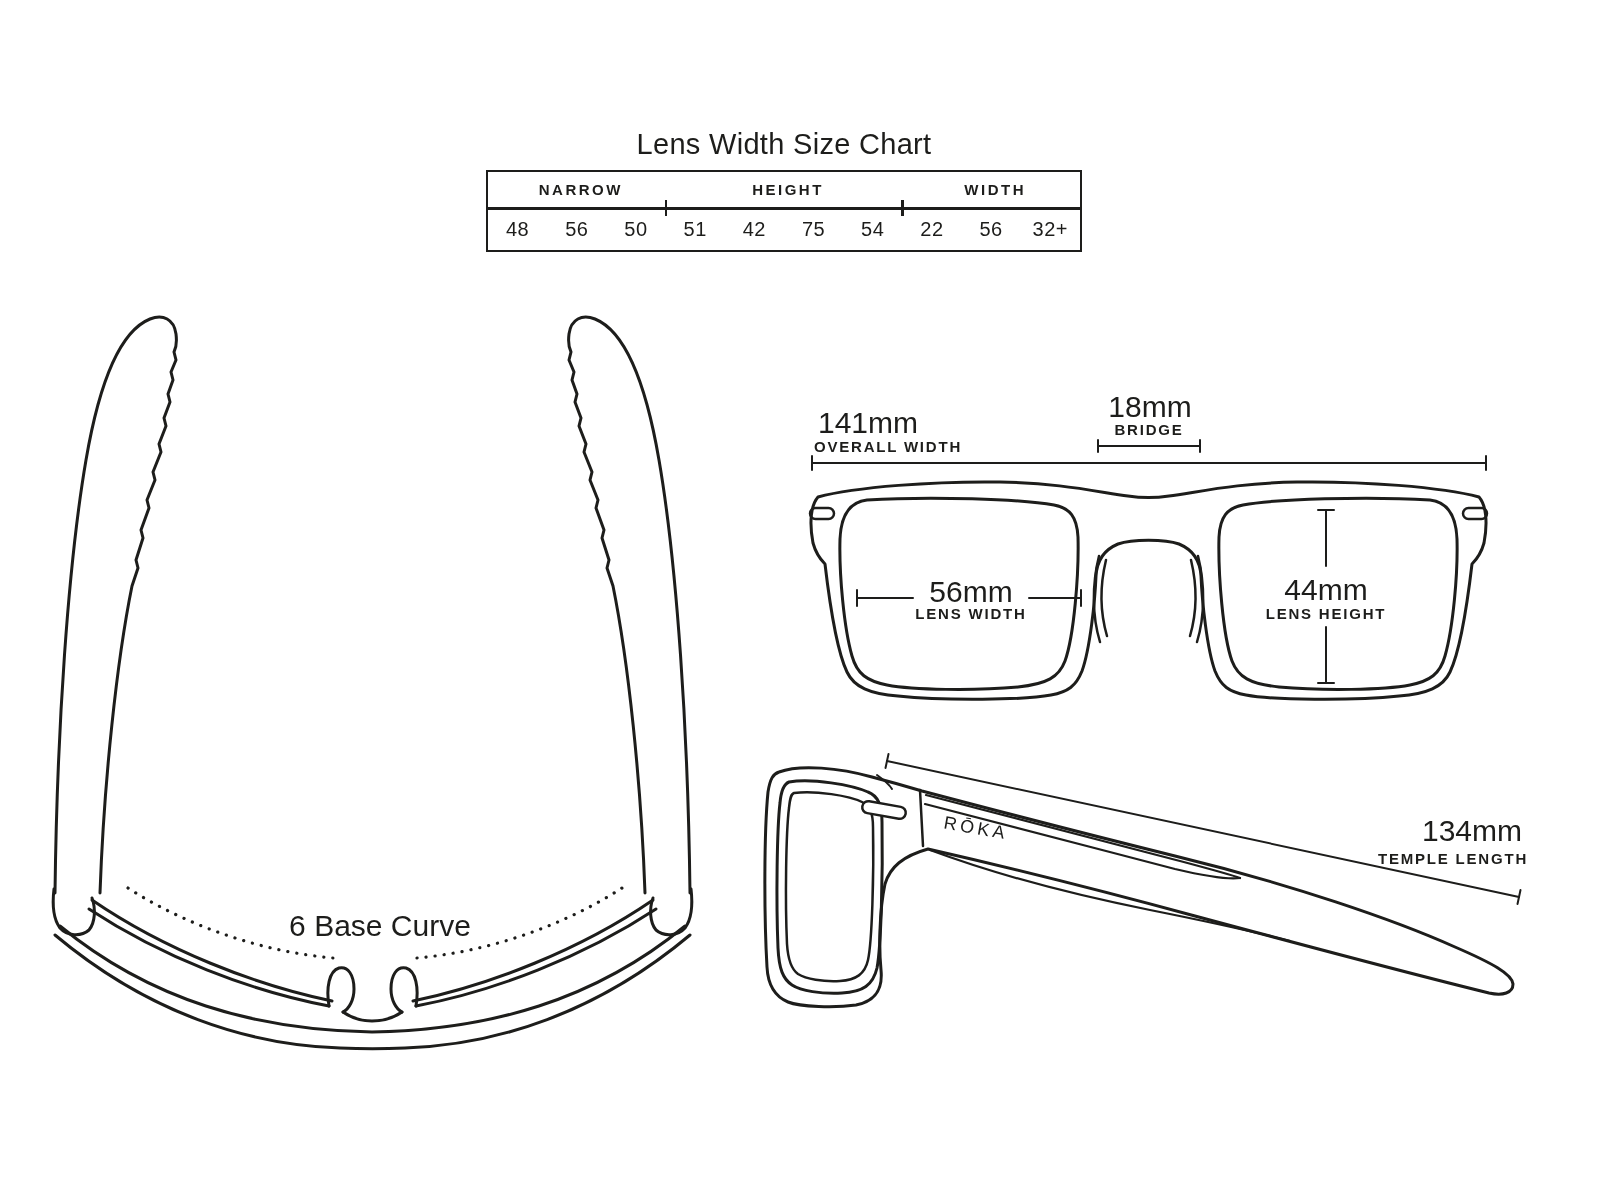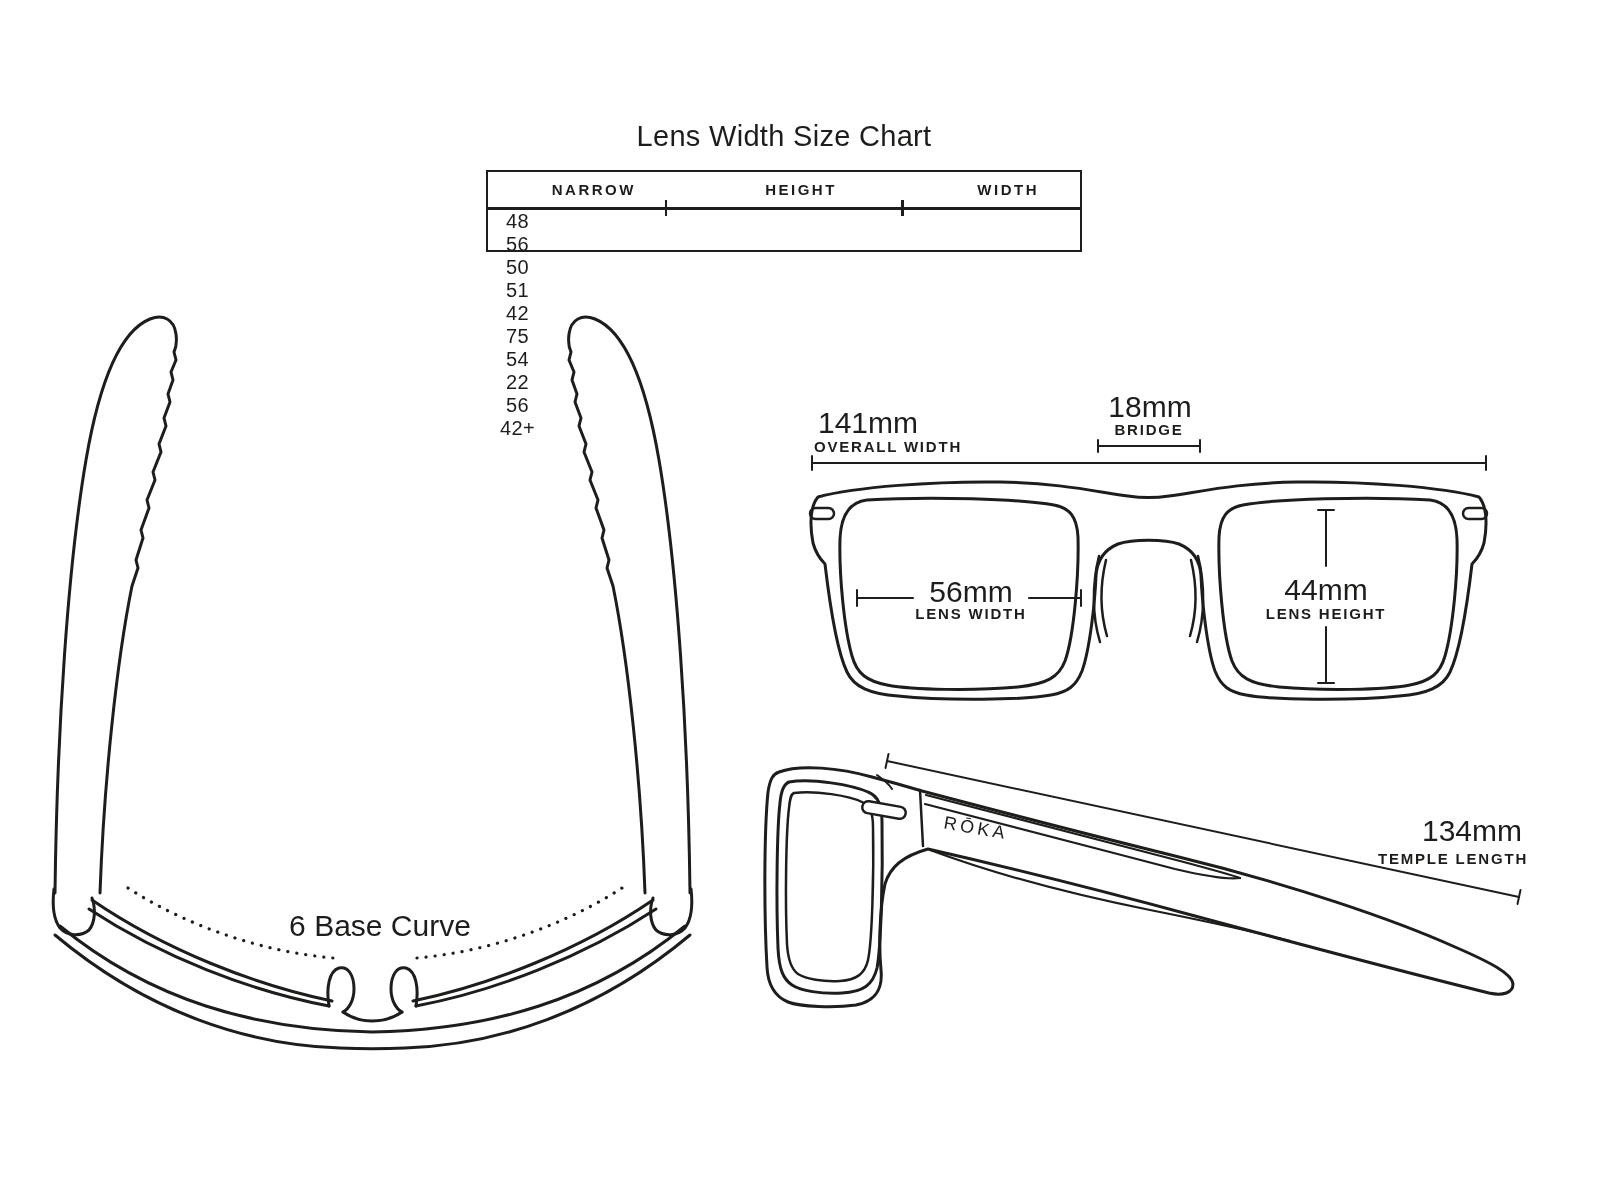--- a/index.html
+++ b/index.html
@@ -1,33 +1,33 @@
 <!DOCTYPE html>
 <html><head>
 <meta charset="utf-8">
 <style>
   html,body{margin:0;padding:0;background:#fff;}
   .canvas{position:relative;width:1600px;height:1200px;background:#fff;overflow:hidden;
           font-family:"Liberation Sans",sans-serif;color:#1d1d1b;}
-  .title{position:absolute;left:484px;top:120px;width:600px;text-align:center;
+  .title{position:absolute;left:484px;top:128px;width:600px;text-align:center;
          font-size:29px;font-weight:400;letter-spacing:.3px;}
   
   .size-table{position:absolute;left:486px;top:170px;width:596px;height:82px;
               border:2.5px solid #1d1d1b;box-sizing:border-box;background:#fff;}
-  .cat-row{position:absolute;left:17px;top:0;width:100%;height:35px;display:flex;}
+  .cat-row{position:absolute;left:4px;top:0;width:100%;height:35px;display:flex;}
   .cat{display:flex;align-items:center;justify-content:center;
        font-size:15px;font-weight:700;letter-spacing:2.5px;}
   .cat-narrow{width:30%;}
   .cat-average{width:40%;}
   .cat-wide{width:30%;}
   .tbl-divider{position:absolute;left:0;top:35px;width:100%;height:2.5px;background:#1d1d1b;}
   .tbl-tick{position:absolute;top:28px;width:2.5px;height:16px;background:#1d1d1b;}
   .tbl-tick-1{left:calc(30% - 1px);}
   .tbl-tick-2{left:calc(70% - 1px);}
-  .num-row{position:absolute;left:0;top:37.5px;width:100%;height:39.5px;display:flex;flex-direction:column;}
+  .num-row{position:absolute;left:0;top:37.5px;width:100%;height:39.5px;display:flex;}
   .num{width:10%;display:flex;align-items:center;justify-content:center;
        font-size:20px;font-weight:400;letter-spacing:.5px;}
   svg{position:absolute;left:0;top:0;}
   svg path, svg line, svg rect{vector-effect:none;}
   .big-dim{font-size:30px;font-weight:400;fill:#1d1d1b;}
   .small-dim{font-size:15px;font-weight:700;fill:#1d1d1b;letter-spacing:1.8px;}
   .caption{font-size:30px;font-weight:400;fill:#1d1d1b;}
   .logo-text{font-size:18px;font-weight:400;fill:#1d1d1b;letter-spacing:3.5px;}
 </style>
 </head>
@@ -49,21 +49,21 @@
     <div class="num-row">
       <div class="num">48</div>
       <div class="num">56</div>
       <div class="num">50</div>
       <div class="num">51</div>
       <div class="num">42</div>
       <div class="num">75</div>
       <div class="num">54</div>
       <div class="num">22</div>
       <div class="num">56</div>
-      <div class="num">42+</div>
+      <div class="num">32+</div>
     </div>
   </div>
 
   <svg width="1600" height="1200" viewBox="0 0 1600 1200">
     <g fill="none" stroke="#1d1d1b" stroke-width="3" stroke-linecap="round" stroke-linejoin="round">
 
       <g>
 
         <path d="M 55 893
           C 57 730 68 565 86 460 C 98 390 118 332 150 319

